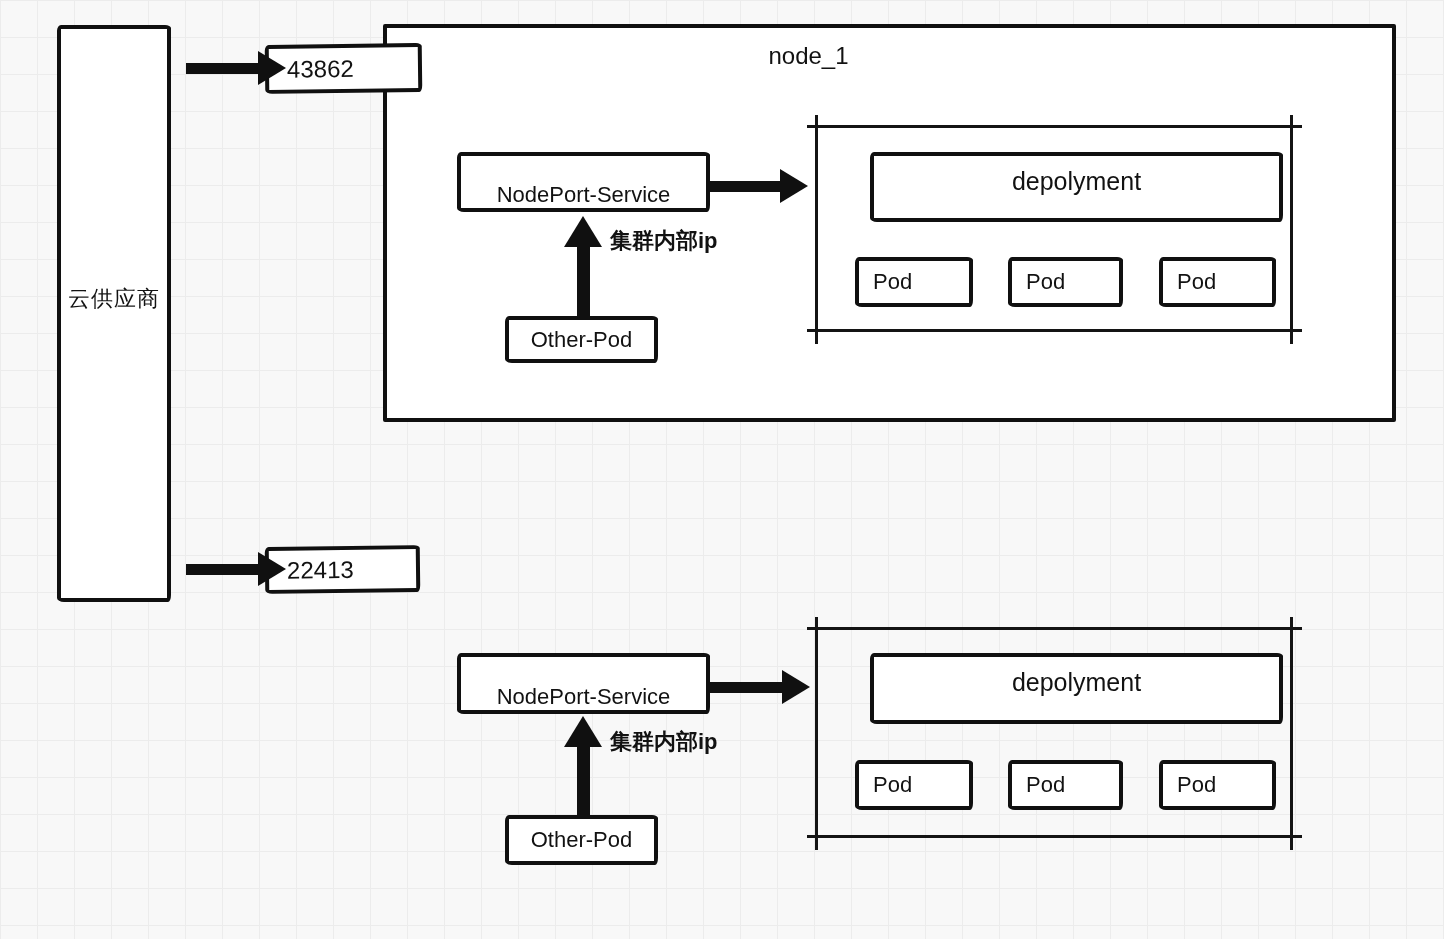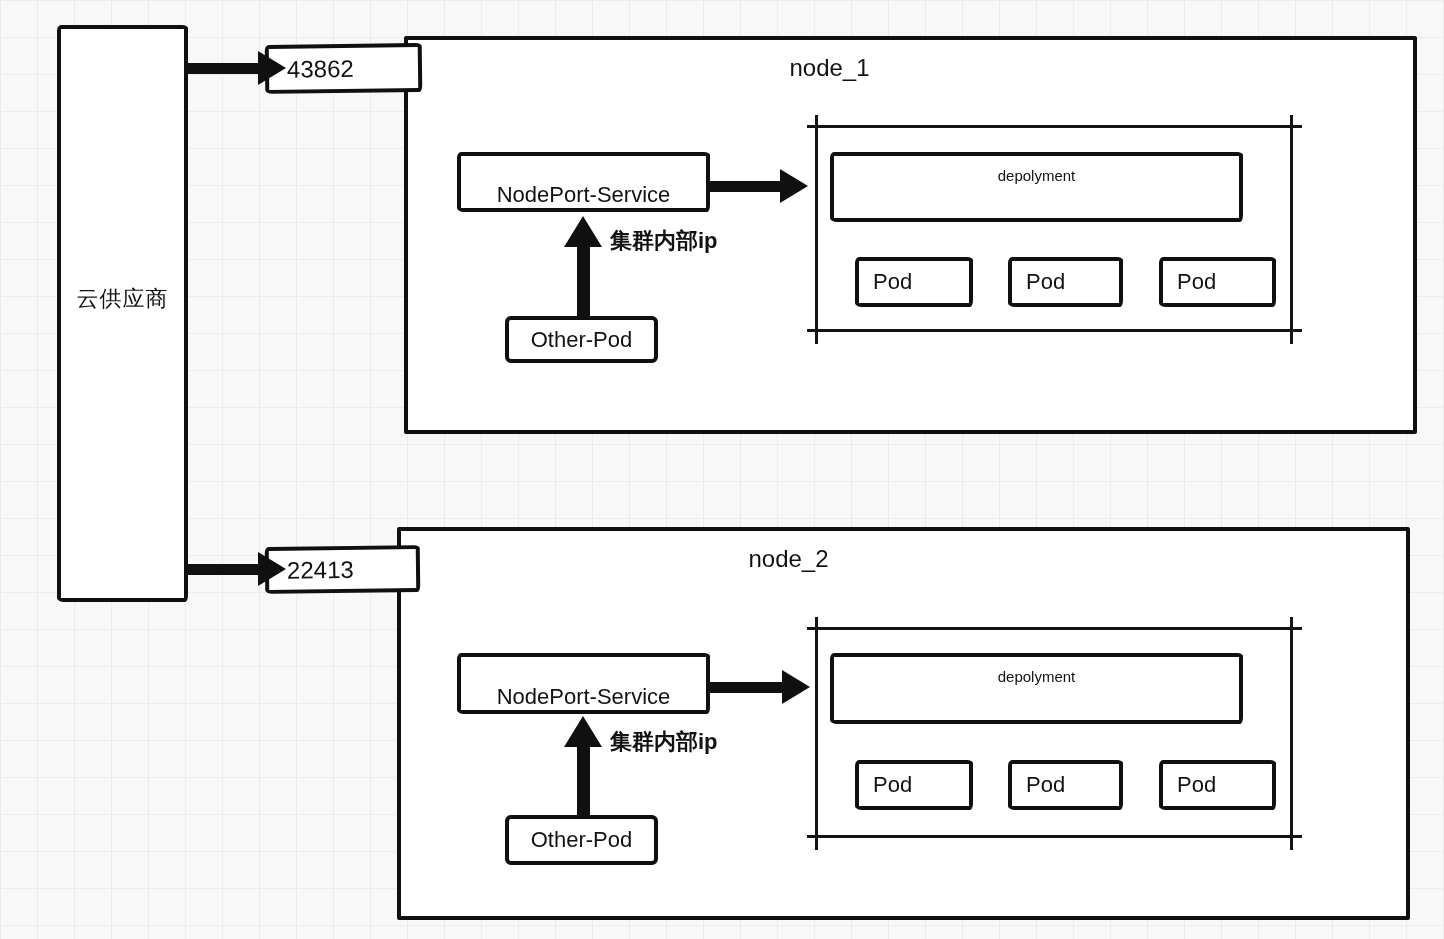--- a/index.html
+++ b/index.html
@@ -12,26 +12,26 @@
       linear-gradient(to bottom, #ececec 1.5px, transparent 1.5px);
     background-size:37px 37px;
     font-family:"Liberation Sans","DejaVu Sans",sans-serif;
     color:#121212;
   }
   .box {
     position:absolute; background:#ffffff; border:4px solid #101010;
     border-radius:4px 6px 3px 7px / 6px 3px 7px 4px;
   }
   .cloud {
-    left:57px; top:25px; width:131px; height:577px; z-index:2;
+    left:57px; top:25px; width:114px; height:577px; z-index:2;
     display:flex; align-items:center; justify-content:center;
     padding-bottom:30px; font-size:22px; letter-spacing:1px;
   }
   .node { z-index:1; border-radius:2px; }
-  .node1 { left:404px; top:24px;  width:1013px; height:398px;margin-top:12px; }
+  .node1 { left:383px; top:24px;  width:1013px; height:398px; }
   .node2 { left:397px; top:527px; width:1013px; height:393px; }
   .node-title { position:absolute; top:14px; left:0; right:0; text-align:center; font-size:24px; }
   .node-title .t1 { display:inline-block; transform:translateX(-81px); }
   .node-title .t2 { display:inline-block; transform:translateX(-115px); }
 
   .port {
     z-index:3; display:flex; align-items:center; padding-left:18px;
     font-size:24px; border-width:4px; transform:rotate(-0.7deg);
   }
   .port1 { left:265px; top:44px;  width:157px; height:49px; }
@@ -43,31 +43,31 @@
 
   
   .depwrap { position:absolute; z-index:2; }
   .dep1 { left:815px; top:125px; width:478px; height:207px; }
   .dep2 { left:815px; top:627px; width:478px; height:211px; }
   .lh { position:absolute; left:-8px; right:-9px; height:3px; background:#141414; }
   .lh.t { top:0; } .lh.b { bottom:0; }
   .lv { position:absolute; top:-10px; bottom:-12px; width:3px; background:#141414; }
   .lv.l { left:0; } .lv.r { right:0; }
 
-  .depbox { display:flex; justify-content:center; align-items:flex-start; padding-top:11px; font-size:15px; z-index:2; }
+  .depbox { display:flex; justify-content:center; align-items:flex-start; padding-top:11px; font-size:25px; z-index:2;margin-left:40px; }
   .depbox1 { left:830px; top:152px; width:413px; height:70px; }
   .depbox2 { left:830px; top:653px; width:413px; height:71px; }
 
   .pod { display:flex; align-items:center; padding-left:14px; font-size:22px; z-index:2;margin-left:28px; }
   .r1 { top:257px; height:50px; } .r2 { top:760px; height:50px; }
   .pa { left:827px;  width:118px; }
   .pb { left:980px;  width:115px; }
   .pc { left:1131px; width:117px; }
 
-  .other { display:flex; align-items:center; justify-content:center; font-size:22px; z-index:2;border-radius:6px; }
+  .other { display:flex; align-items:center; justify-content:center; font-size:22px; z-index:2; }
   .other1 { left:505px; top:316px; width:153px; height:47px; }
   .other2 { left:505px; top:815px; width:153px; height:50px; }
 
   .note { position:absolute; font-size:22px; z-index:2; font-weight:bold; }
   .note1 { left:610px; top:226px; }
   .note2 { left:610px; top:727px; }
 
   .harrow { position:absolute; display:flex; align-items:center; height:34px; z-index:4; }
   .harrow .shaft { flex:1; height:11px; background:#101010; }
   .harrow .head { width:0; height:0; border-top:17px solid transparent;
@@ -92,25 +92,20 @@
   <div class="box cloud">
     <span>云供应商</span>
   </div>
 
   <div class="box node node1">
     <div class="node-title">
       <span class="t1">node_1</span>
     </div>
   </div>
 
-  <div class="box node node2">
-    <div class="node-title">
-      <span class="t2">node_2</span>
-    </div>
-  </div>
 
   <div class="box port port1">
     <span>43862</span>
   </div>
   <div class="box port port2">
     <span>22413</span>
   </div>
 
   <div class="harrow ha1">
     <i class="shaft"></i>

